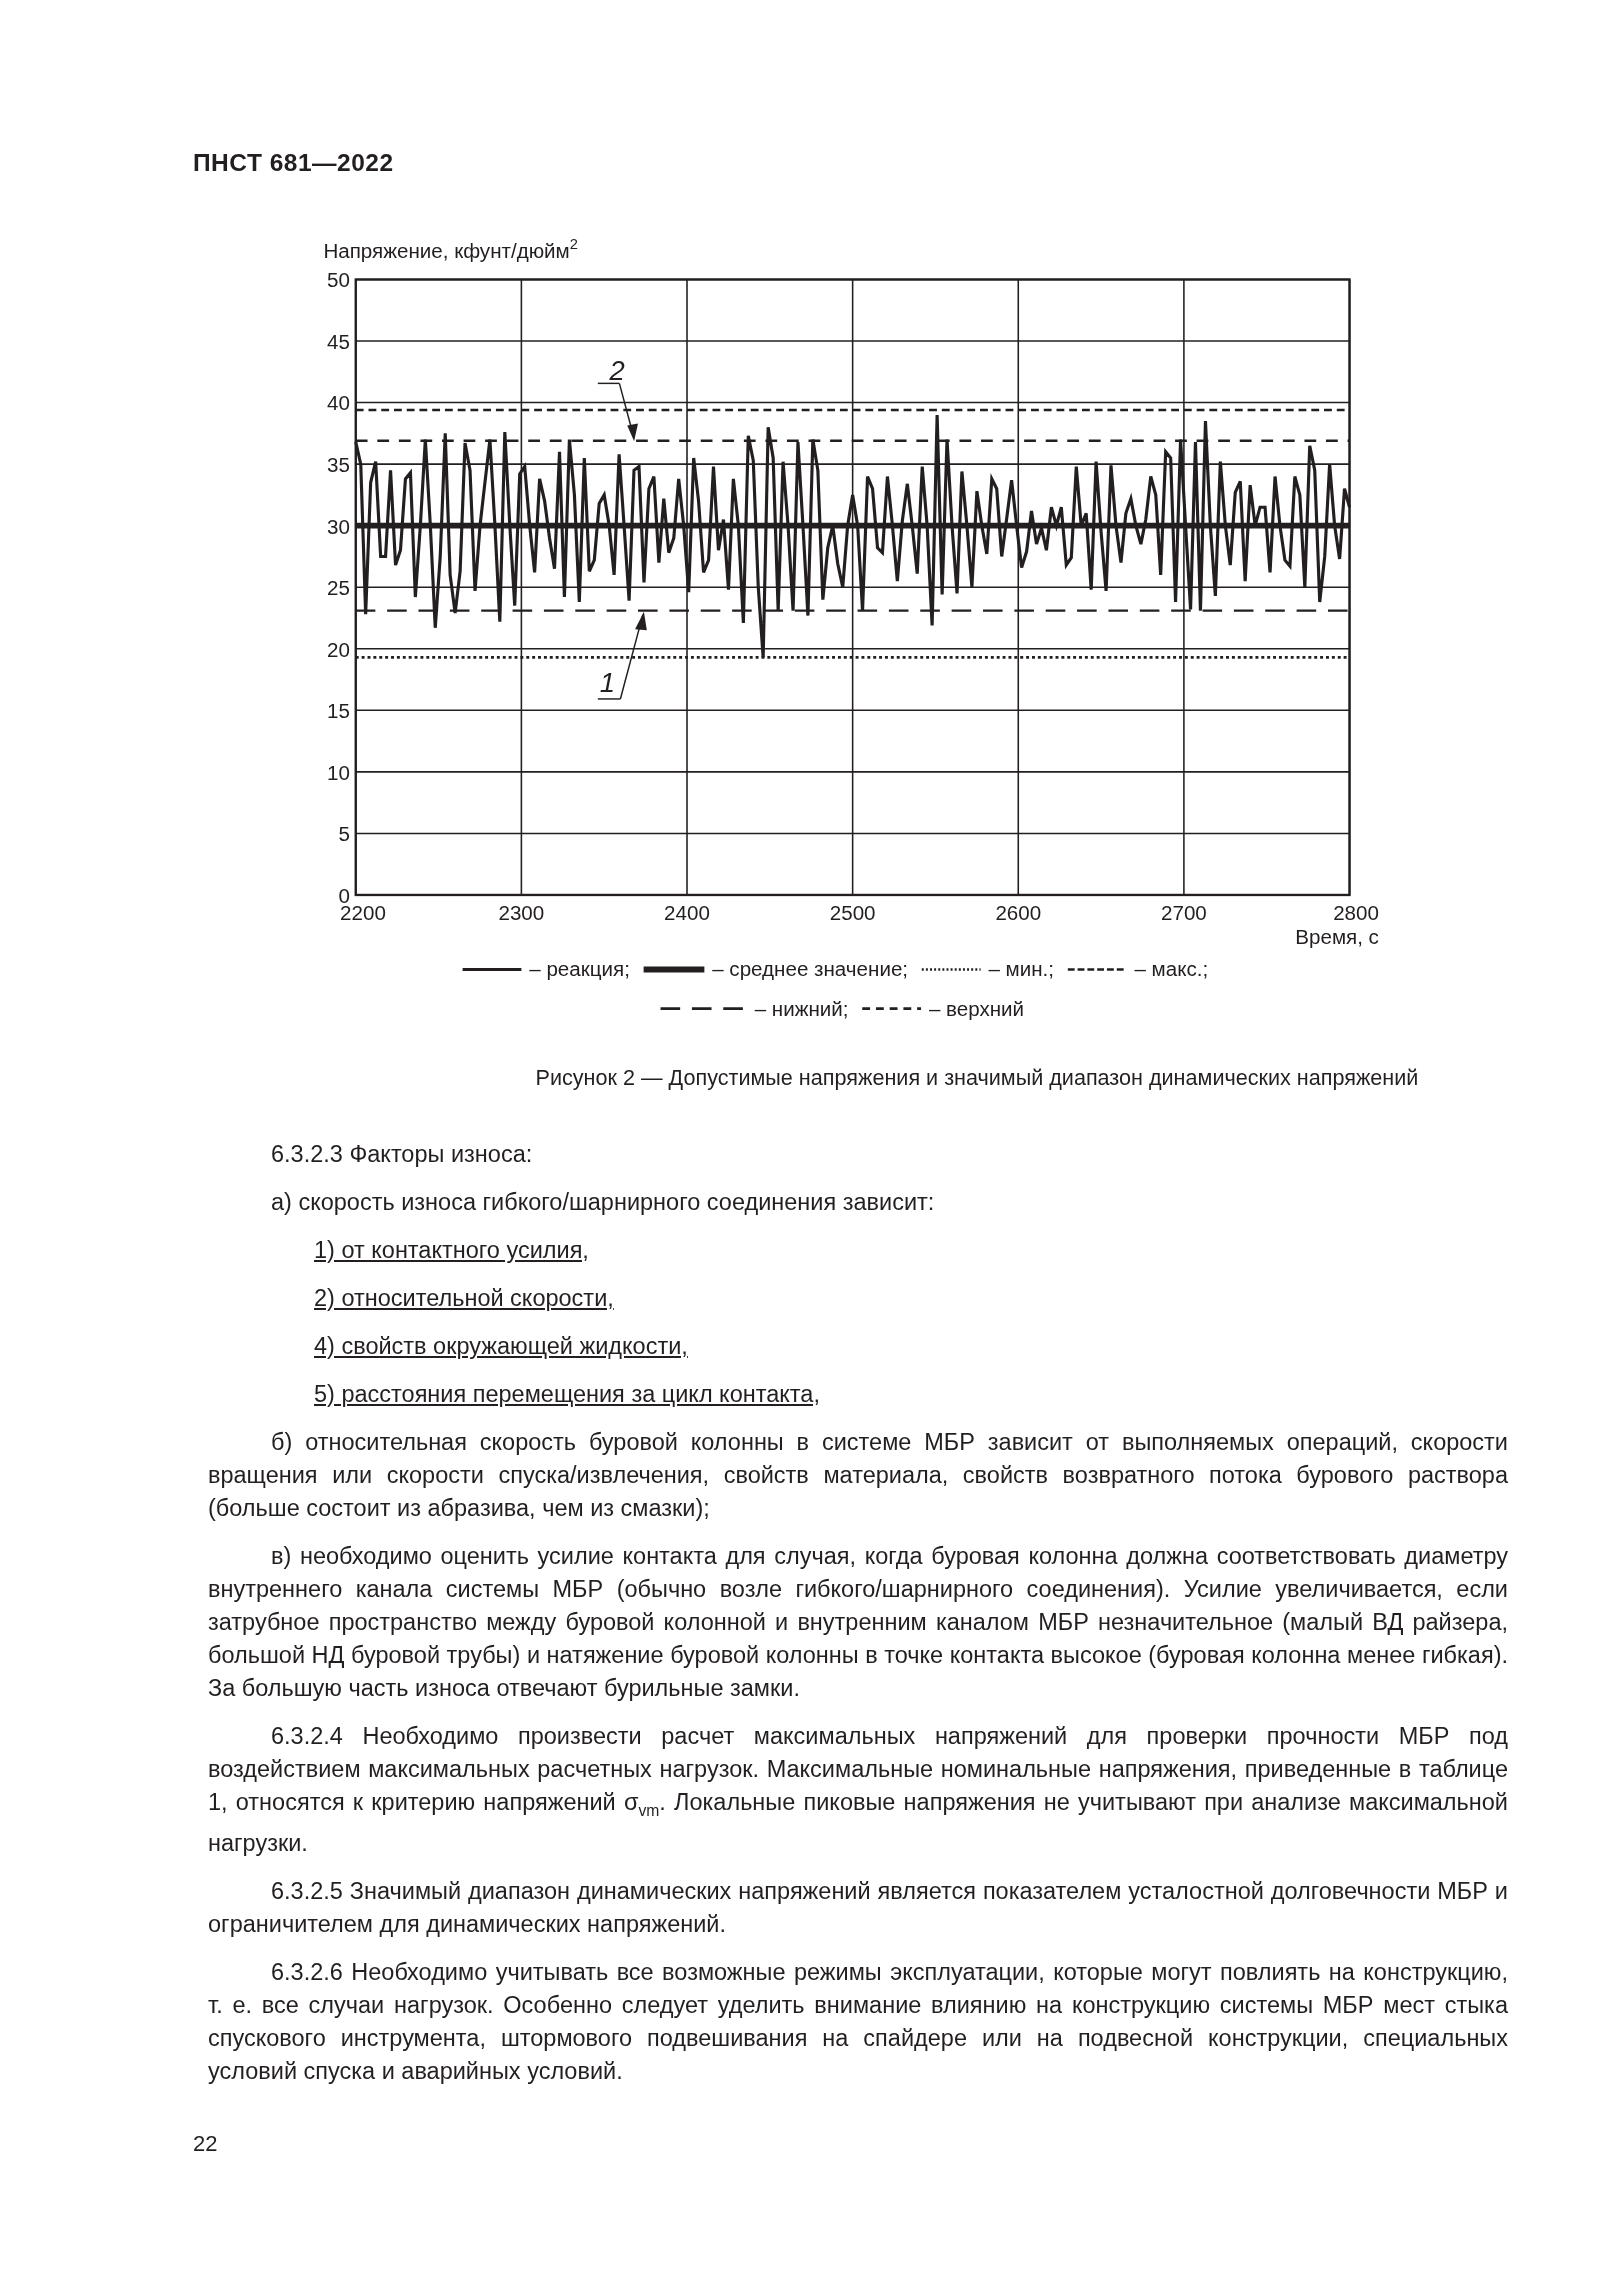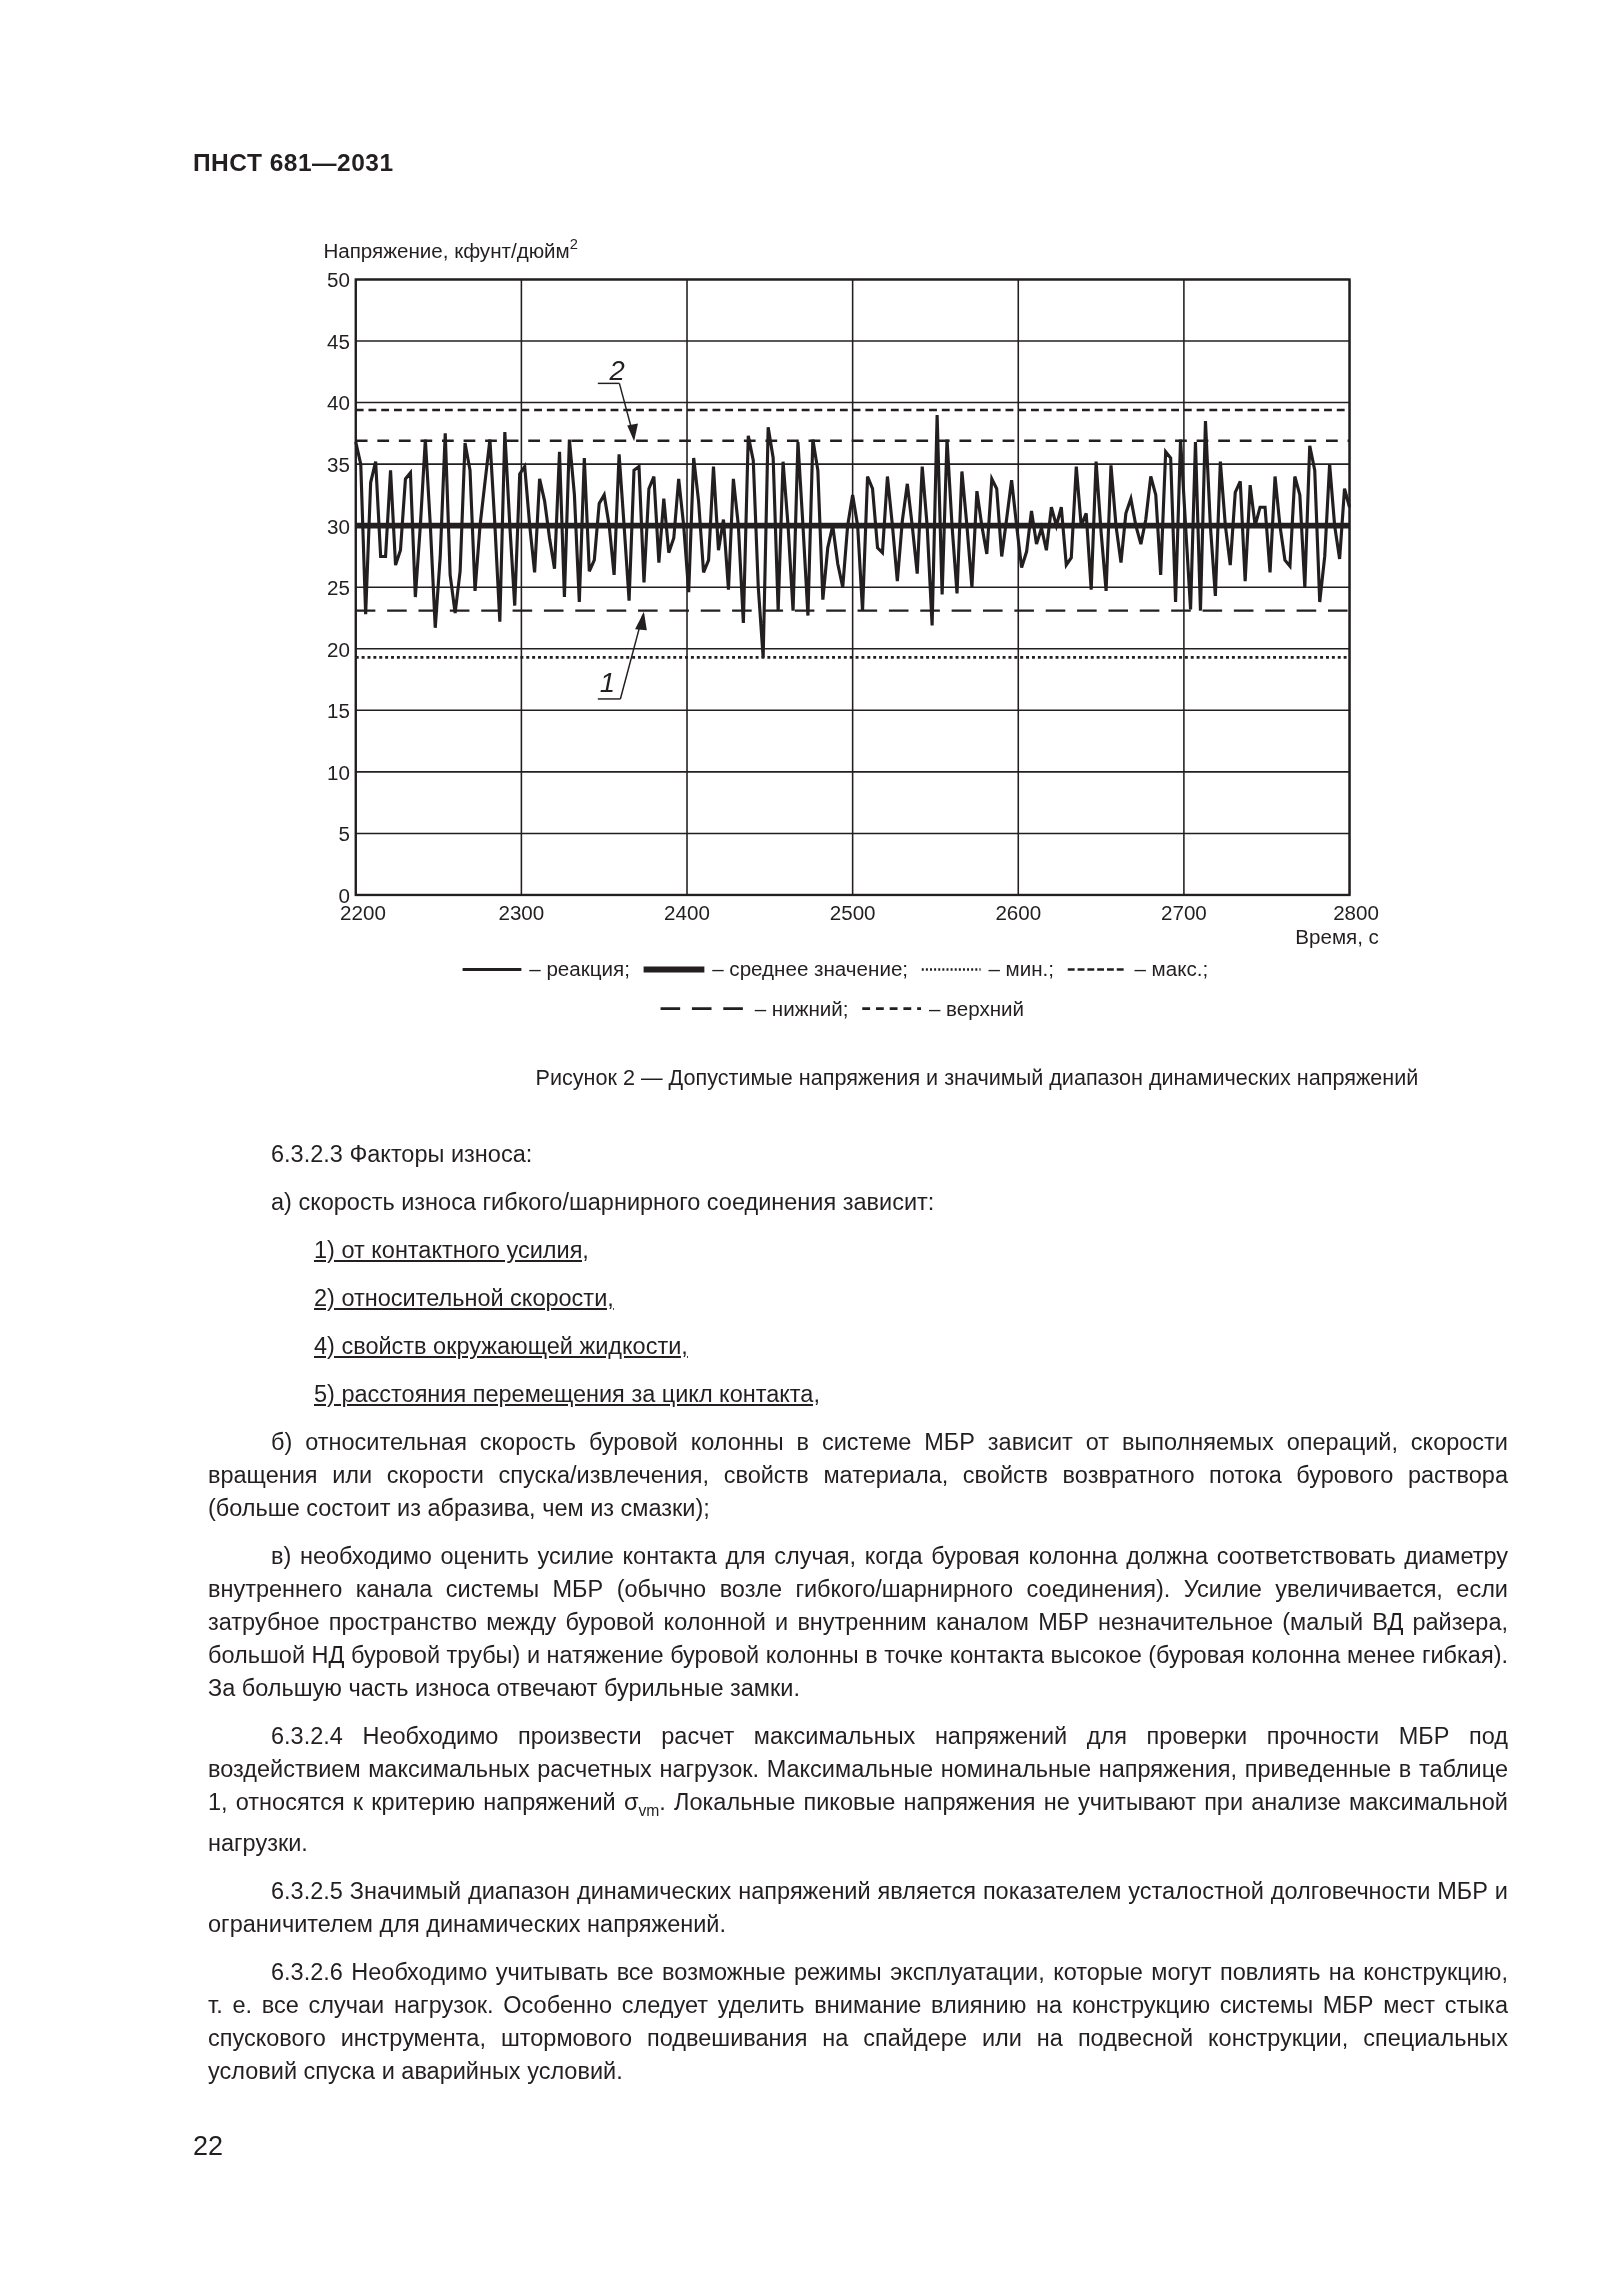--- a/index.html
+++ b/index.html
@@ -6,27 +6,27 @@
   body { width: 1621px; height: 2293px; position: relative; overflow: hidden;
          font-family: "Liberation Sans", sans-serif; color: #231f20; }
   .doc-header { position: absolute; left: 193px; top: 149px; font-size: 24.5px; font-weight: bold; letter-spacing: 0.5px; }
   #chart { position: absolute; left: 0; top: 0; }
   .caption { position: absolute; left: 0; width: 1621px; top: 1065px; text-align: center; font-size: 21.6px; }
   .caption span { display: inline-block; margin-left: 333px; }
   .body-text { position: absolute; left: 193px; width: 1330px; top: 1123px; font-size: 23.5px; line-height: 33px; }
   .p { margin: 15px; text-align: justify; text-align-last: left; }
   .ind { text-indent: 63px; }
   .ind2 { padding-left: 106px; text-decoration: underline; }
-  .page-number { position: absolute; left: 193px; top: 2131px; font-size: 27px; }
+  .page-number { position: absolute; left: 193px; top: 2131px; font-size: 22px; }
   sub { font-size: 15.7px; vertical-align: -5.9px; }
 </style>
 </head>
 <body>
 
-<div class="doc-header">ПНСТ 681—2031</div>
+<div class="doc-header">ПНСТ 681—2022</div>
 
 <svg id="chart" width="1621" height="1049" viewBox="0 0 1654 1070">
   <g id="grid">
       <line x1="363" y1="913" x2="1377" y2="913" stroke="#231f20" stroke-width="1.6"></line>
       <line x1="363" y1="850.2" x2="1377" y2="850.2" stroke="#231f20" stroke-width="1.6"></line>
       <line x1="363" y1="787.4" x2="1377" y2="787.4" stroke="#231f20" stroke-width="1.6"></line>
       <line x1="363" y1="724.6" x2="1377" y2="724.6" stroke="#231f20" stroke-width="1.6"></line>
       <line x1="363" y1="661.8" x2="1377" y2="661.8" stroke="#231f20" stroke-width="1.6"></line>
       <line x1="363" y1="599" x2="1377" y2="599" stroke="#231f20" stroke-width="1.6"></line>
       <line x1="363" y1="536.2" x2="1377" y2="536.2" stroke="#231f20" stroke-width="1.6"></line>

